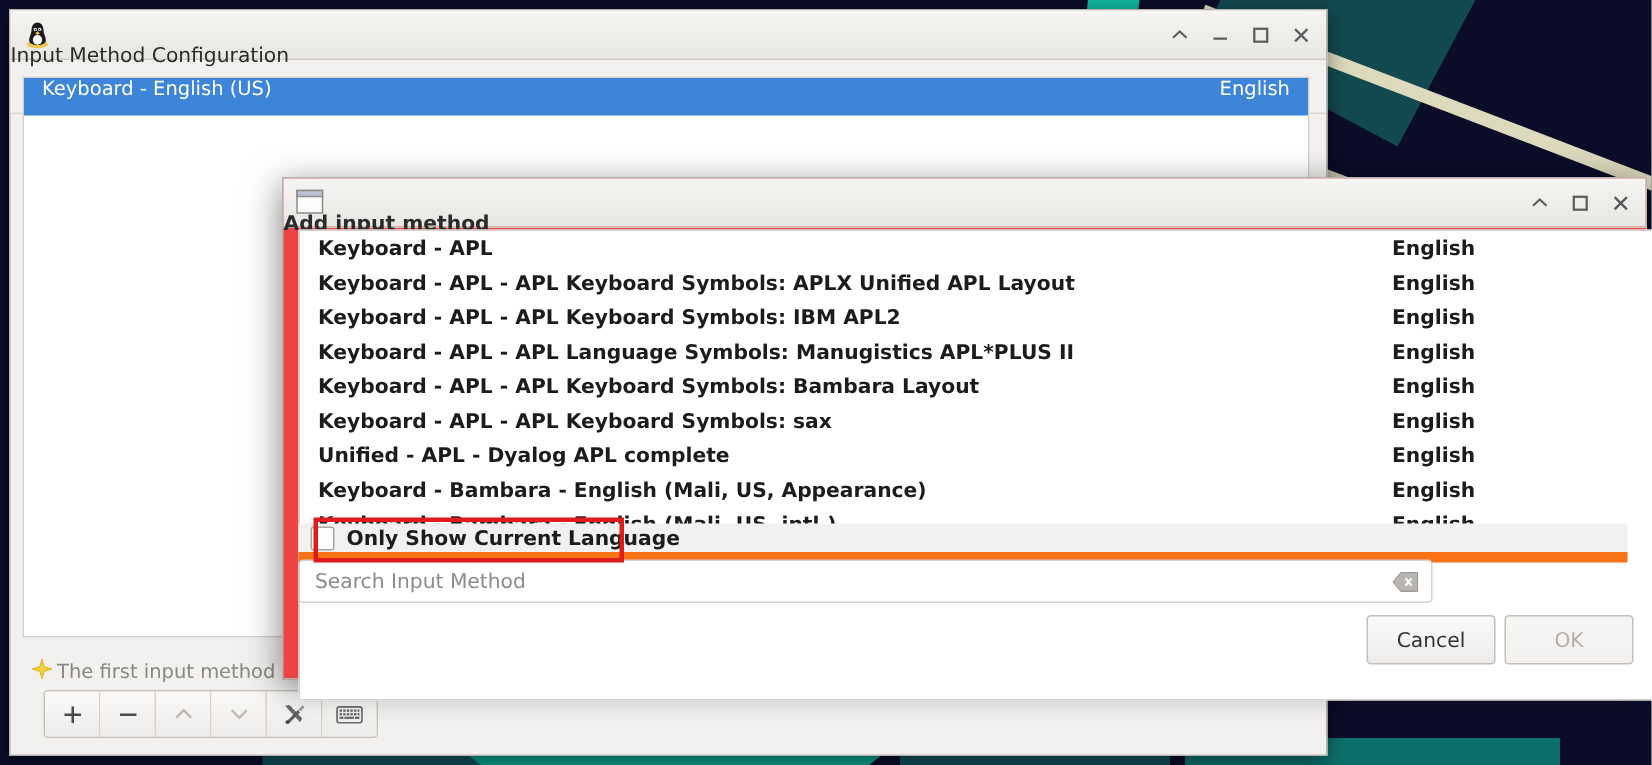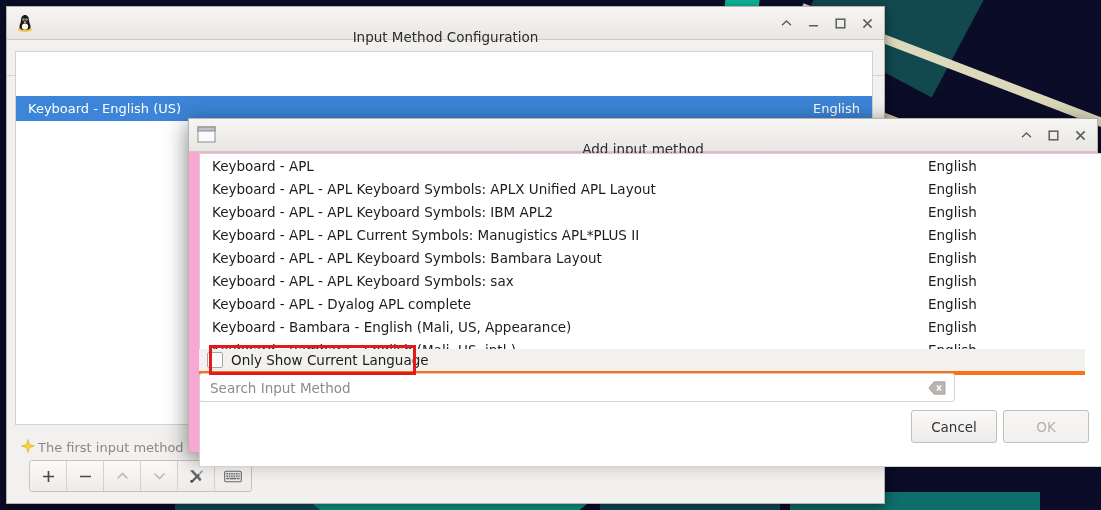--- a/index.html
+++ b/index.html
@@ -95,21 +95,21 @@
     background: linear-gradient(180deg, #f6f5f3 0%, #e9e7e4 100%);
     border-bottom: 1px solid #cecac6;
     display: flex;
     align-items: center;
     position: relative;
     user-select: none;
   }
   .title-text {
     position: absolute;
     left: 0; right: 0;
-    text-align: center;
+    text-align: left;
     font-size: 13.5px;
     color: #2b2b2b;
     pointer-events: none;
     margin-top: 28px;
   }
   .win-icon {
     margin-left: 7px;
     width: 22px; height: 22px;
     display: flex; align-items: center; justify-content: center;
     z-index: 2;
@@ -167,25 +167,24 @@
     left: 8px; top: 44px;
     width: 858px; height: 374px;
     background: #ffffff;
     border: 1px solid #d4d1cd;
     box-sizing: border-box;
     overflow: hidden;
   }
   .im-row {
     height: 25px;
     display: flex;
-    align-items: center;
+    align-items: flex-start;
     padding: 0 12px;
     font-size: 13px;
     box-sizing: border-box;
-    margin-top: 44px;
   }
   .im-row.selected {
     background: #3d85d8;
     color: #ffffff;
   }
   .im-row .lang { margin-left: auto; }
 
   #status-line {
     position: absolute;
     left: 14px; top: 432px;
@@ -214,22 +213,23 @@
     cursor: pointer;
     font-size: 16px;
   }
   .tbtn:last-child { border-right: none; }
   .tbtn.disabled { color: #bdbab6; }
 
   
   #dialog {
     left: 188px; top: 118px;
     width: 908px; height: 333px;
-    background: #f9a8d4;
+    background: #ef4444;
     box-shadow: 0 5px 22px rgba(0,0,0,.5);
+    font-weight: bold;
   }
   #dlg-list {
     position: absolute;
     left: 10px; top: 34px;
     width: 954px; height: 314px;
     background: #ffffff;
     border: 1px solid #d4d1cd;
     box-sizing: border-box;
     overflow: hidden;
   }
@@ -250,21 +250,21 @@
 
   #checkbox-row {
     position: absolute;
     left: 10px; top: 230px;
     width: 886px; height: 26px;
     background: #f2f1ef;
     display: flex;
     align-items: center;
     padding-left: 8px;
     box-sizing: border-box;
-    border-bottom: 4px solid #f97316;
+    border-bottom: 7px solid #f97316;
   }
   .cbox {
     width: 14px; height: 14px;
     border: 1px solid #a9a6a2;
     background: #fdfdfd;
     border-radius: 2px;
     margin-right: 8px;
   }
   #checkbox-label { font-size: 13.5px; color: #1c1c1c; }
 
@@ -498,33 +498,33 @@
     </div>
     <div class="dlg-row" style="position:relative">
       <span class="name">Keyboard - APL - APL Keyboard Symbols: APLX Unified APL Layout</span>
       <span class="lang">English</span>
     </div>
     <div class="dlg-row" style="position:relative">
       <span class="name">Keyboard - APL - APL Keyboard Symbols: IBM APL2</span>
       <span class="lang">English</span>
     </div>
     <div class="dlg-row" style="position:relative">
-      <span class="name">Keyboard - APL - APL Current Symbols: Manugistics APL*PLUS II</span>
+      <span class="name">Keyboard - APL - APL Language Symbols: Manugistics APL*PLUS II</span>
       <span class="lang">English</span>
     </div>
     <div class="dlg-row" style="position:relative">
       <span class="name">Keyboard - APL - APL Keyboard Symbols: Bambara Layout</span>
       <span class="lang">English</span>
     </div>
     <div class="dlg-row" style="position:relative">
       <span class="name">Keyboard - APL - APL Keyboard Symbols: sax</span>
       <span class="lang">English</span>
     </div>
     <div class="dlg-row" style="position:relative">
-      <span class="name">Keyboard - APL - Dyalog APL complete</span>
+      <span class="name">Unified - APL - Dyalog APL complete</span>
       <span class="lang">English</span>
     </div>
     <div class="dlg-row" style="position:relative">
       <span class="name">Keyboard - Bambara - English (Mali, US, Appearance)</span>
       <span class="lang">English</span>
     </div>
     <div class="dlg-row" style="position:relative">
       <span class="name">Keyboard - Bambara - English (Mali, US, intl.)</span>
       <span class="lang">English</span>
     </div>

